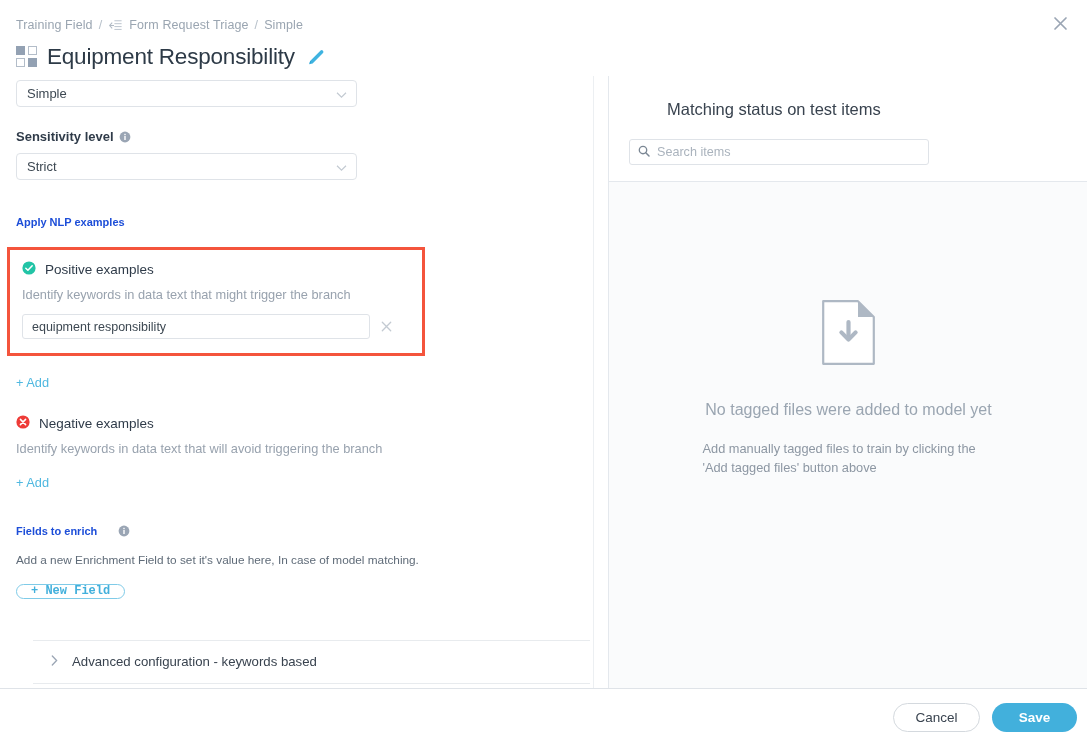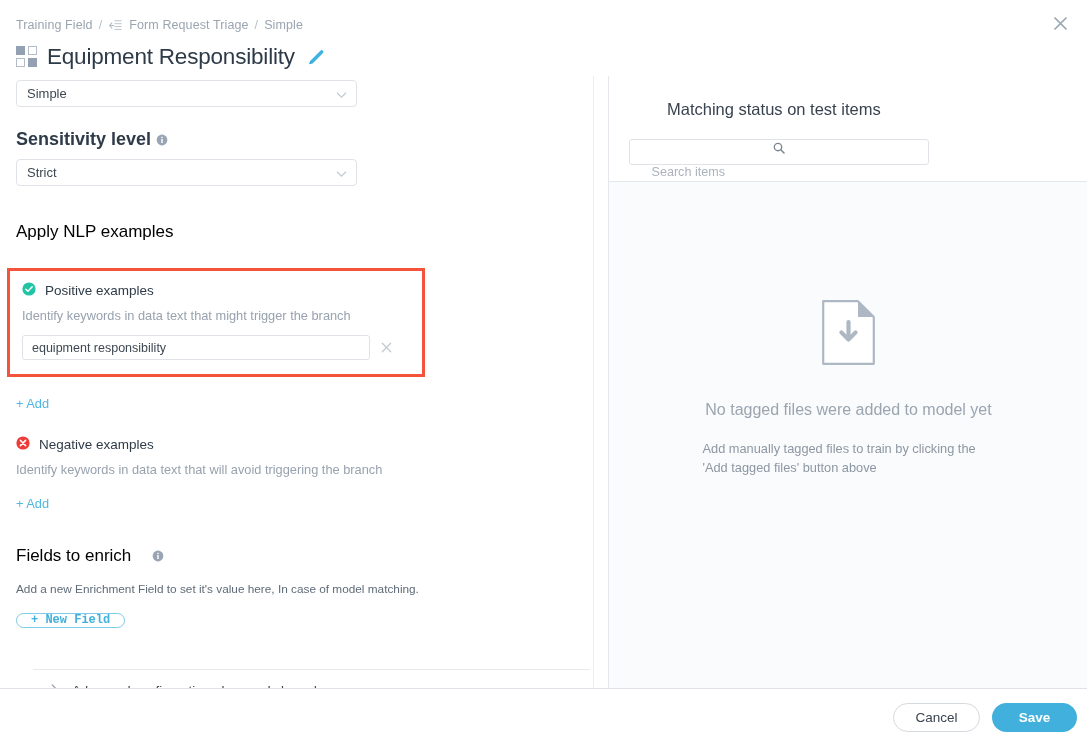--- a/index.html
+++ b/index.html
@@ -56,26 +56,26 @@
   
   .select {
     position:relative; width:341px; height:27px;
     border:1px solid #dfe3e8; border-radius:4px; background:#fff;
     display:flex; align-items:center; padding:0 10px;
     font-size:13px; color:#3d4852;
   }
   .select.clip-top { height:27px; margin-top:4px; }
   .chev { position:absolute; right:9px; top:50%; transform:translateY(-50%); }
   .field-label {
-    font-size:18px; font-weight:bold; color:#2f3b49;
+    font-size:13px; font-weight:bold; color:#2f3b49;
     display:flex; align-items:center; gap:5px;
   }
   .info-icon { display:inline-flex; }
 
-  .section-h { font-size:17px; font-weight:400; color:#000000; }
+  .section-h { font-size:11px; font-weight:700; color:#1d4ed8; }
   .section-h.with-info { display:flex; align-items:center; gap:21px; }
 
   
   .highlight-box {
     position:relative; width:418px; border:3px solid #f4543c;
     padding:11px 12px 14px 12px; background:#fff;
   }
   .ex-head { display:flex; align-items:center; gap:9px; font-size:13.5px; color:#2f3b49; }
   .ex-sub { font-size:12.8px; color:#98a2ae; margin-top:9px; }
   .kw-row { display:flex; align-items:center; gap:7px; margin-top:12px; }
@@ -101,21 +101,21 @@
     width:557px; border-top:1px solid #e8ebee; border-bottom:1px solid #e8ebee;
     height:44px; display:flex; align-items:center; gap:14px; padding-left:18px;
     font-size:13.2px; color:#39434f; cursor:pointer;
   }
 
   
   .rp-title { position:absolute; left:20px; top:24px; font-size:16.5px; color:#39434f;margin-left:38px; }
   .search-wrap {
     position:absolute; left:20px; top:63px; width:300px; height:26px;
     border:1px solid #dfe3e8; border-radius:3px; background:#fff;
-    display:flex; align-items:center; padding:0 8px; gap:7px;flex-direction:column;
+    display:flex; align-items:center; padding:0 8px; gap:7px;
   }
   .search-input {
     border:none; outline:none; font-size:12.6px; color:#3d4852; width:255px;
     font-family:"Liberation Sans", sans-serif; background:transparent;
   }
   .search-input::placeholder { color:#aab3bd; }
   .rp-divider { position:absolute; left:0; top:105px; width:479px; height:1px; background:#e4e8ed; }
   .rp-empty {
     position:absolute; left:0; top:106px; width:479px; height:506px;
     background:#fafbfc; display:flex; flex-direction:column; align-items:center;
@@ -221,21 +221,21 @@
           <span>Strict</span>
           <span class="chev">
             <svg width="11" height="7" viewBox="0 0 11 7">
                 <path d="M1 1.3 L5.5 5.6 L10 1.3" stroke="#c3cad2" stroke-width="1.2" fill="none"></path>
               </svg>
           </span>
         </div>
 
         <div class="section-h" style="margin-top:36px;">Apply NLP examples</div>
 
-        <div class="highlight-box" style="margin-top:26px; margin-left:-9px;">
+        <div class="highlight-box" style="margin-top:19px; margin-left:-9px;">
           <div class="ex-head">
             <span>
               <svg width="14" height="14" viewBox="0 0 14 14">
                 <circle cx="7" cy="7" r="6.6" fill="#22c4a6"></circle>
                 <path d="M3.8 7.2 L5.9 9.3 L10.2 4.8" stroke="#fff" stroke-width="1.5" fill="none" stroke-linecap="round" stroke-linejoin="round"></path>
               </svg>
             </span>
             <span>Positive examples</span>
           </div>
           <div class="ex-sub">Identify keywords in data text that might trigger the branch</div>

